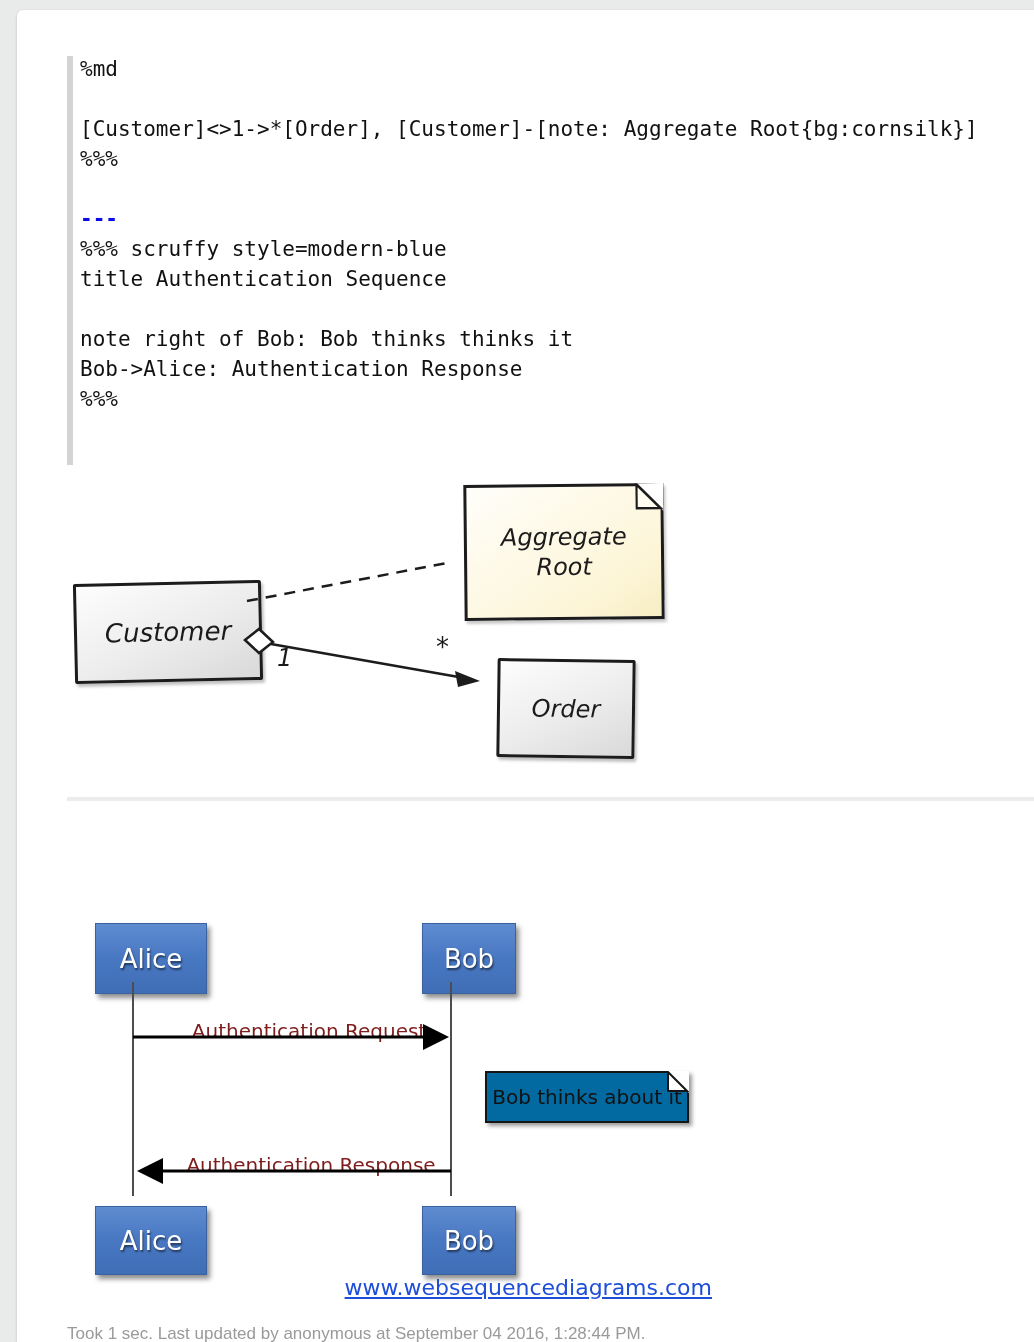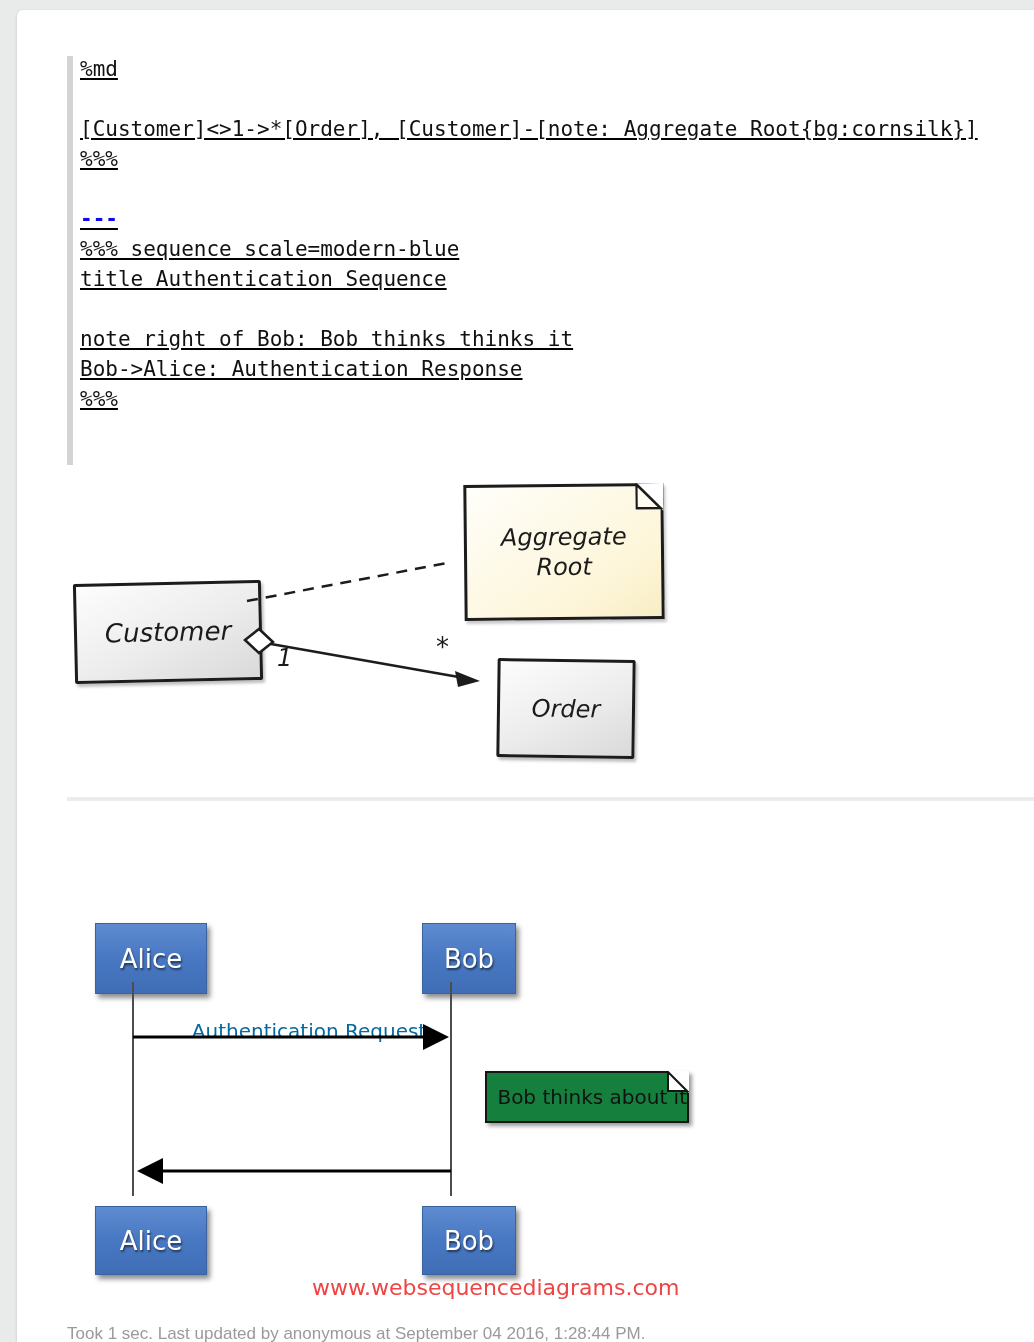--- a/index.html
+++ b/index.html
@@ -13,21 +13,21 @@
     background:#ffffff;border-radius:6px 0 0 0;
     box-shadow:0 1px 3px rgba(0,0,0,0.18);
   }
   
   .code-gutter{
     position:absolute;left:50px;top:46px;width:6px;height:409px;
     background:#d4d4d4;
   }
   .code-area{
     position:absolute;left:63px;top:44px;width:950px;height:411px;
-    overflow:hidden;cursor:text;text-decoration:underline;
+    overflow:hidden;cursor:text;
   }
   .code-line{
     height:30px;line-height:30px;white-space:pre;
     font-family:"DejaVu Sans Mono",monospace;
     font-size:21px;color:#111111;
   }
   .code-line.md-rule{color:#0b0bee;font-weight:bold;}
   
   .uml-box{
     position:absolute;border:3px solid #1c1c1c;border-radius:2px;
@@ -63,55 +63,55 @@
     box-shadow:3px 4px 5px rgba(0,0,0,0.45);
     display:flex;align-items:center;justify-content:center;
     color:#ffffff;font-size:26px;font-weight:500;
     text-shadow:1px 2px 2px rgba(0,0,0,0.55);
   }
   .actor.alice-top{left:78px;top:913px;width:110px;height:69px;}
   .actor.bob-top{left:405px;top:913px;width:92px;height:69px;}
   .actor.alice-bottom{left:78px;top:1196px;width:110px;height:67px;}
   .actor.bob-bottom{left:405px;top:1196px;width:92px;height:67px;}
   .msg-label{
-    position:absolute;text-align:center;font-size:20px;color:#0369a1;height:24px;line-height:24px;
+    position:absolute;text-align:center;font-size:20px;color:#7f1d1d;height:24px;line-height:24px;
   }
   .msg-label.request{left:133px;top:1009px;width:318px;}
   .msg-label.response{left:137px;top:1143px;width:314px;}
   .seq-note{
     position:absolute;left:468px;top:1061px;width:200px;height:48px;
-    background:#15803d;border:2px solid #151515;
+    background:#0369a1;border:2px solid #151515;
     box-shadow:3px 3px 4px rgba(0,0,0,0.4);
-    display:flex;align-items:center;justify-content:flex-end;
+    display:flex;align-items:center;justify-content:center;
     font-size:20px;color:#111;
   }
   .watermark{
     position:absolute;left:295px;top:1265px;width:400px;height:28px;
-    text-align:left;font-size:22px;color:#ef4444;
+    text-align:right;font-size:22px;color:#1d4ed8;text-decoration:underline;
   }
   .status-bar{
     position:absolute;left:50px;top:1314px;width:960px;height:22px;
     font-family:"Liberation Sans",sans-serif;font-size:17px;color:#9a9a9a;
   }
   .overlay{position:absolute;left:0;top:0;width:1034px;height:1342px;pointer-events:none;}
 </style>
 </head>
 <body>
 
 <div class="card">
 
   <div class="code-gutter"></div>
   <div class="code-area">
     <div class="code-line">%md</div>
     <div class="code-line"></div>
     <div class="code-line">[Customer]&lt;&gt;1-&gt;*[Order], [Customer]-[note: Aggregate Root{bg:cornsilk}]</div>
     <div class="code-line">%%%</div>
     <div class="code-line"></div>
     <div class="code-line md-rule">---</div>
-    <div class="code-line">%%% sequence scale=modern-blue</div>
+    <div class="code-line">%%% scruffy style=modern-blue</div>
     <div class="code-line">title Authentication Sequence</div>
     <div class="code-line"></div>
     <div class="code-line">note right of Bob: Bob thinks thinks it</div>
     <div class="code-line">Bob-&gt;Alice: Authentication Response</div>
     <div class="code-line">%%%</div>
   </div>
 
   <div class="uml-box uml-customer">
     <span>Customer</span>
   </div>
@@ -132,20 +132,21 @@
 
 
   <div class="actor alice-top">
     <span>Alice</span>
   </div>
   <div class="actor bob-top">
     <span>Bob</span>
   </div>
 
   <div class="msg-label request">Authentication Request</div>
+  <div class="msg-label response">Authentication Response</div>
 
   <div class="seq-note">
     <span>Bob thinks about it</span>
     <svg class="dogear" width="22" height="22" style="top:-2px;right:-2px;">
       <polygon points="0,0 22,0 22,22" fill="#ffffff"></polygon>
       <polygon points="1,1 20,20 1,20" fill="#ffffff" stroke="#151515" stroke-width="2"></polygon>
     </svg>
   </div>
 
   <div class="actor alice-bottom">

